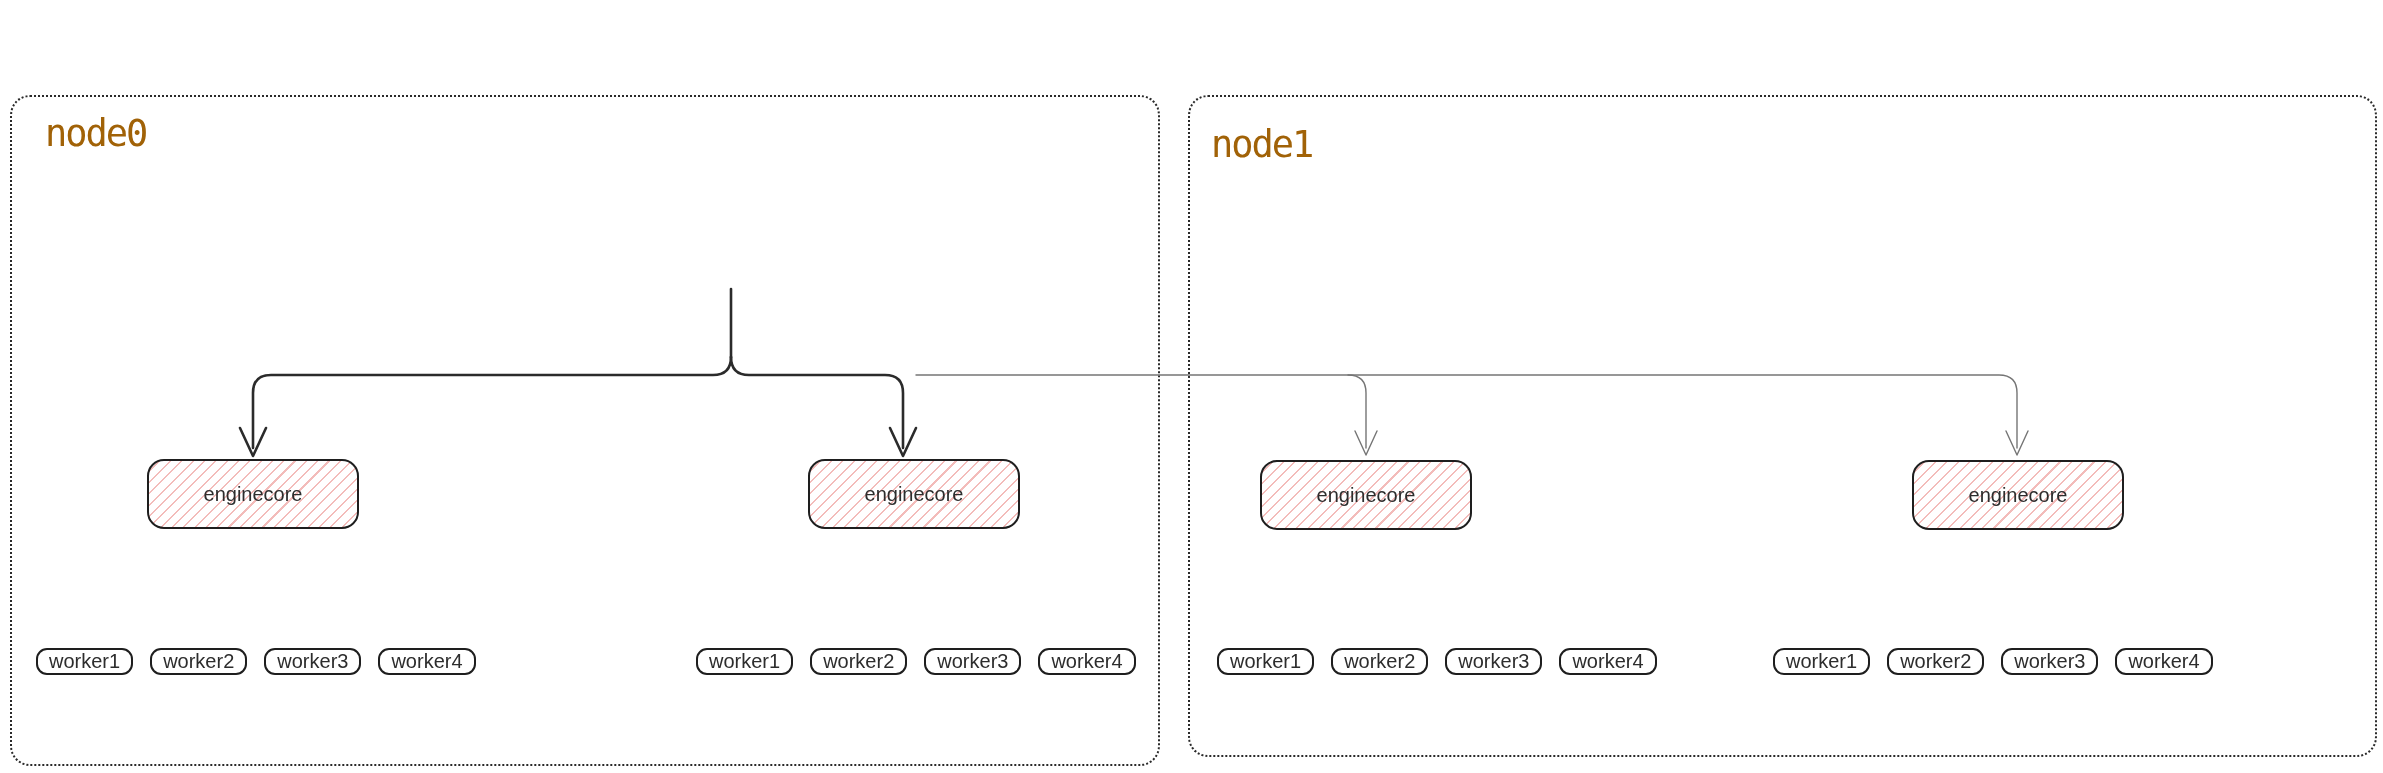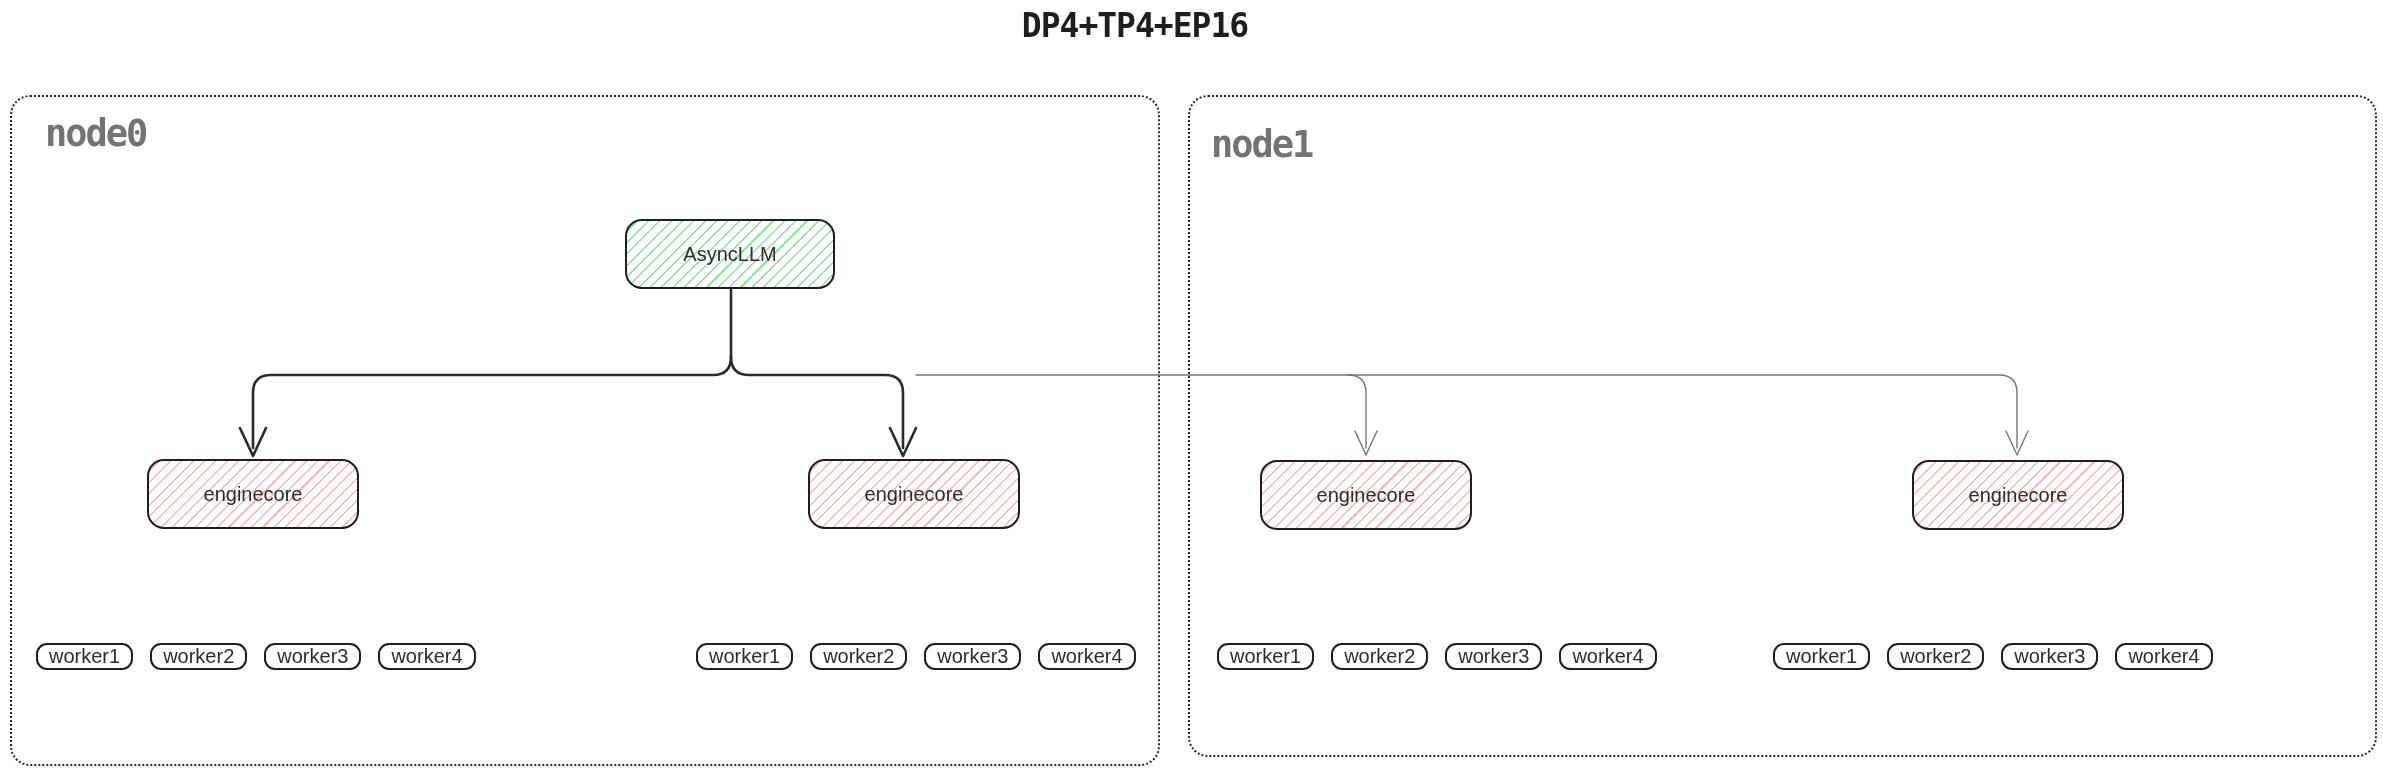--- a/index.html
+++ b/index.html
@@ -22,21 +22,21 @@
     position:absolute;
     border:2.5px dotted #2a2a2a;
     border-radius:20px;
     background:transparent;
   }
   #node0-frame{left:10px;top:95px;width:1146px;height:667px;}
   #node1-frame{left:1188px;top:95px;width:1185px;height:658px;}
   .node-label{
     position:absolute;
     font-family:"DejaVu Sans Mono", monospace;
-    font-size:37px;font-weight:700;color:#737373;
+    font-size:37px;font-weight:400;color:#a16207;
     letter-spacing:-2px;
   }
   #node0-label{left:45px;top:112px;}
   #node1-label{left:1211px;top:115px;margin-top:8px;}
   .box{
     position:absolute;
     border:2px solid #1e1e1e;
     border-radius:17px;
     background:#ffffff;
     display:flex;align-items:center;justify-content:center;
@@ -51,21 +51,21 @@
   }
   #api-server-box{left:625px;top:150px;width:210px;height:66px;}
   #asyncllm-box{left:625px;top:219px;width:210px;height:70px;}
   .enginecore{width:212px;height:70px;}
   #enginecore-0{left:147px;top:459px;}
   #enginecore-1{left:808px;top:459px;}
   #enginecore-2{left:1260px;top:460px;}
   #enginecore-3{left:1912px;top:460px;}
   .worker-row{
     position:absolute;top:643px;height:37px;
-    display:flex;gap:17px;align-items:flex-start;
+    display:flex;gap:17px;align-items:center;
   }
   #worker-row-0{left:36px;}
   #worker-row-1{left:696px;}
   #worker-row-2{left:1217px;}
   #worker-row-3{left:1773px;}
   .worker{
     position:relative;
     border:2px solid #1e1e1e;
     border-radius:11px;
     background:#ffffff;
@@ -74,21 +74,20 @@
     font-size:20px;color:#2d2d2d;
     box-sizing:border-box;
   }
   #connectors{position:absolute;left:0;top:0;pointer-events:none;}
 </style>
 </head>
 <body>
 
 <div id="canvas">
 
-  <div class="title">DP4+TP4+EP16</div>
 
   <div class="node-frame" id="node0-frame"></div>
   <div class="node-label" id="node0-label">node0</div>
 
   <div class="node-frame" id="node1-frame"></div>
   <div class="node-label" id="node1-label">node1</div>
 
   <svg id="connectors" width="2383" height="773" viewBox="0 0 2383 773">
 
     <path d="M731,289 L731,357" fill="none" stroke="#2b2b2b" stroke-width="2.6" stroke-linecap="round"></path>
@@ -99,23 +98,20 @@
     <path d="M731,357 Q731,375 749,375 L885,375 Q903,375 903,393 L903,448" fill="none" stroke="#2b2b2b" stroke-width="2.6" stroke-linecap="round"></path>
     <path d="M890,428 L903,456 L916,428" fill="none" stroke="#2b2b2b" stroke-width="2.6" stroke-linecap="round" stroke-linejoin="round"></path>
 
     <path d="M916,375 L1999,375 Q2017,375 2017,393 L2017,448" fill="none" stroke="#757575" stroke-width="1.4" stroke-linecap="round"></path>
 
     <path d="M1348,375 Q1366,375 1366,393 L1366,448" fill="none" stroke="#757575" stroke-width="1.4" stroke-linecap="round"></path>
     <path d="M1355,431 L1366,455 L1377,431" fill="none" stroke="#757575" stroke-width="1.4" stroke-linecap="round" stroke-linejoin="round"></path>
     <path d="M2006,431 L2017,455 L2028,431" fill="none" stroke="#757575" stroke-width="1.4" stroke-linecap="round" stroke-linejoin="round"></path>
   </svg>
 
-  <div class="box hatch-green" id="asyncllm-box">
-    <span>AsyncLLM</span>
-  </div>
 
   <div class="box hatch-red enginecore" id="enginecore-0">
     <span>enginecore</span>
   </div>
   <div class="box hatch-red enginecore" id="enginecore-1">
     <span>enginecore</span>
   </div>
   <div class="box hatch-red enginecore" id="enginecore-2">
     <span>enginecore</span>
   </div>

